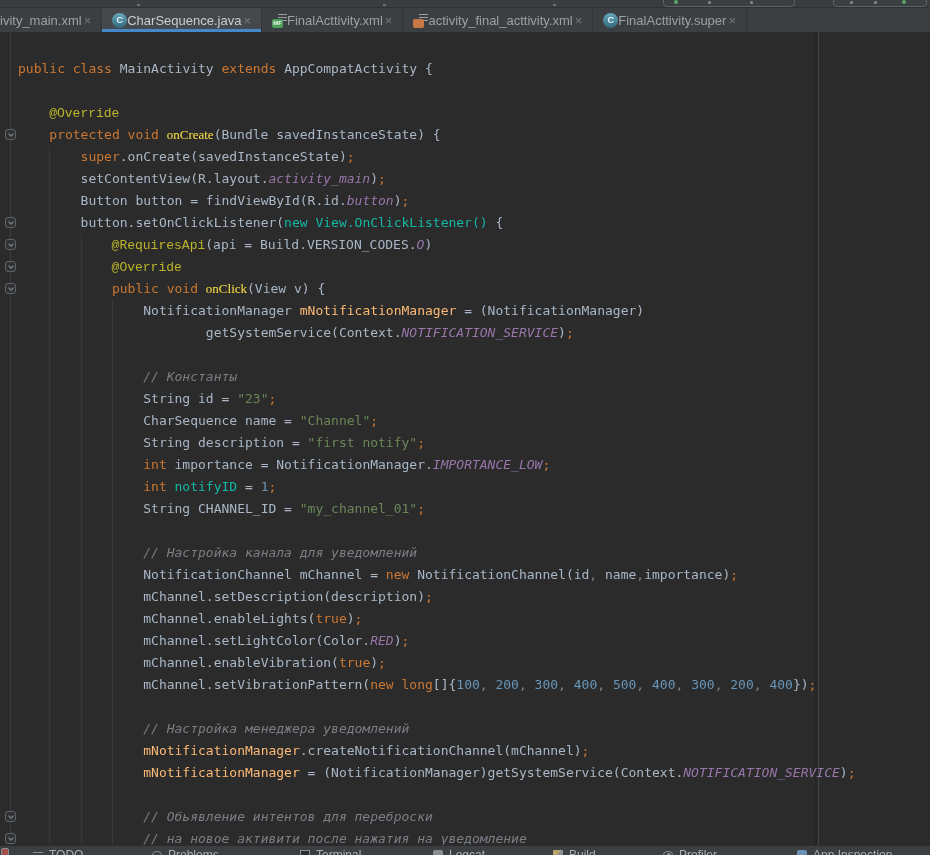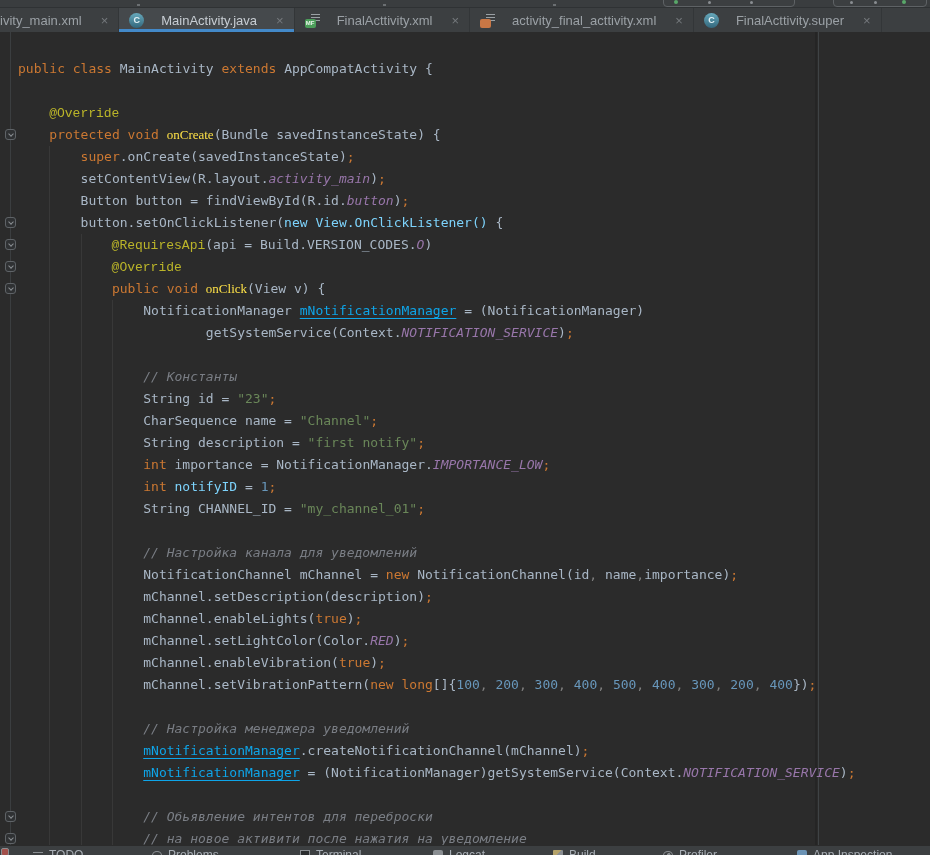--- a/index.html
+++ b/index.html
@@ -15,21 +15,21 @@
   .tb-btn1 { left:663px; width:132px; }
   .tb-btn2 { left:833px; width:94px; }
   .dot { position:absolute; bottom:2px; width:4px; height:4px; border-radius:50%; }
   .dot.green { background:#59A869; }
   .dot.gray  { background:#8A8E92; width:3px; height:3px; }
   .tick { position:absolute; top:4px; width:3px; height:2px; background:#6b6f72; }
 
   
   .tab-bar { position:absolute; left:0; top:8px; width:930px; height:24px;
              background:#3C3F41; display:flex; align-items:stretch; }
-  .tab { position:relative; display:flex; align-items:center; gap:17px;
+  .tab { position:relative; display:flex; align-items:center; gap:0;
          padding:0 10px; border-right:1px solid #333638; cursor:default; }
   .tab .label { font-size:13px; color:#9BA1A6; white-space:nowrap; }
   .tab.active { background:#45494C; }
   .tab.active .label { color:#C7CDD3; }
   .tab.active::after { content:""; position:absolute; left:0; right:0; bottom:0;
                        height:3px; background:#4389C9; }
   .tab.first { padding-left:0; }
   .tab .close { font-size:13px; color:#75797D; line-height:1; margin-left:2px; }
   .cls-icon { width:15px; height:15px; border-radius:50%; flex:0 0 15px;
               background:linear-gradient(#67A9BC,#33677C); color:#E4F2F6;
@@ -59,24 +59,24 @@
           font-size:13px; line-height:22px; white-space:pre; }
   .code-line { height:22px; }
   .tok-t { color:#A9B7C6; }
   .tok-k { color:#CC7832; }
   .tok-m { color:#fde047;font-family:Liberation Serif, serif; }
   .tok-a { color:#BBB529;font-family:Liberation Mono, monospace; }
   .tok-s { color:#6A8759; }
   .tok-n { color:#6897BB; }
   .tok-c { color:#7A7E85;font-style:italic; }
   .tok-f { color:#9876AA; font-style:italic; }
-  .tok-d { color:#7dd3fc; }
+  .tok-d { color:#14b8a6; }
   .tok-w { color:#808080; }
   .tok-p { color:#CC7832; }
-  .tok-u { color:#0ea5e9; text-decoration:underline; text-underline-offset:3px; }
+  .tok-u { color:#fdba74; text-underline-offset:3px; }
   .fold { position:absolute; left:5px; width:11px; height:11px; border:1px solid #5F6367;
           border-radius:3px; background:#2F3133; display:flex; align-items:center;
           justify-content:center; }
   .fold i { display:block; width:4px; height:4px; border-right:1.5px solid #8A8E92;
             border-bottom:1.5px solid #8A8E92; transform:rotate(45deg); margin-top:-2px; }
 
   
   .status-bar { position:absolute; left:0; top:845px; width:930px; height:12px;
                 background:#3C3F41; border-top:1px solid #2B2B2B; }
   .sb-item { position:absolute; top:2px; display:flex; align-items:center; gap:6px; }
@@ -115,21 +115,21 @@
     </div>
   </div>
 
   <div class="tab-bar" id="tab-bar">
       <div class="tab first">
         <span class="label">ivity_main.xml</span>
         <span class="close">×</span>
       </div>
       <div class="tab active">
         <span class="cls-icon">C</span>
-        <span class="label">MainActivity.java</span>
+        <span class="label">CharSequence.java</span>
         <span class="close">×</span>
       </div>
       <div class="tab">
         <span class="file-icon">
           <span class="lines"></span>
           <span class="badge green">MF</span>
         </span>
         <span class="label">FinalActtivity.xml</span>
         <span class="close">×</span>
       </div>

